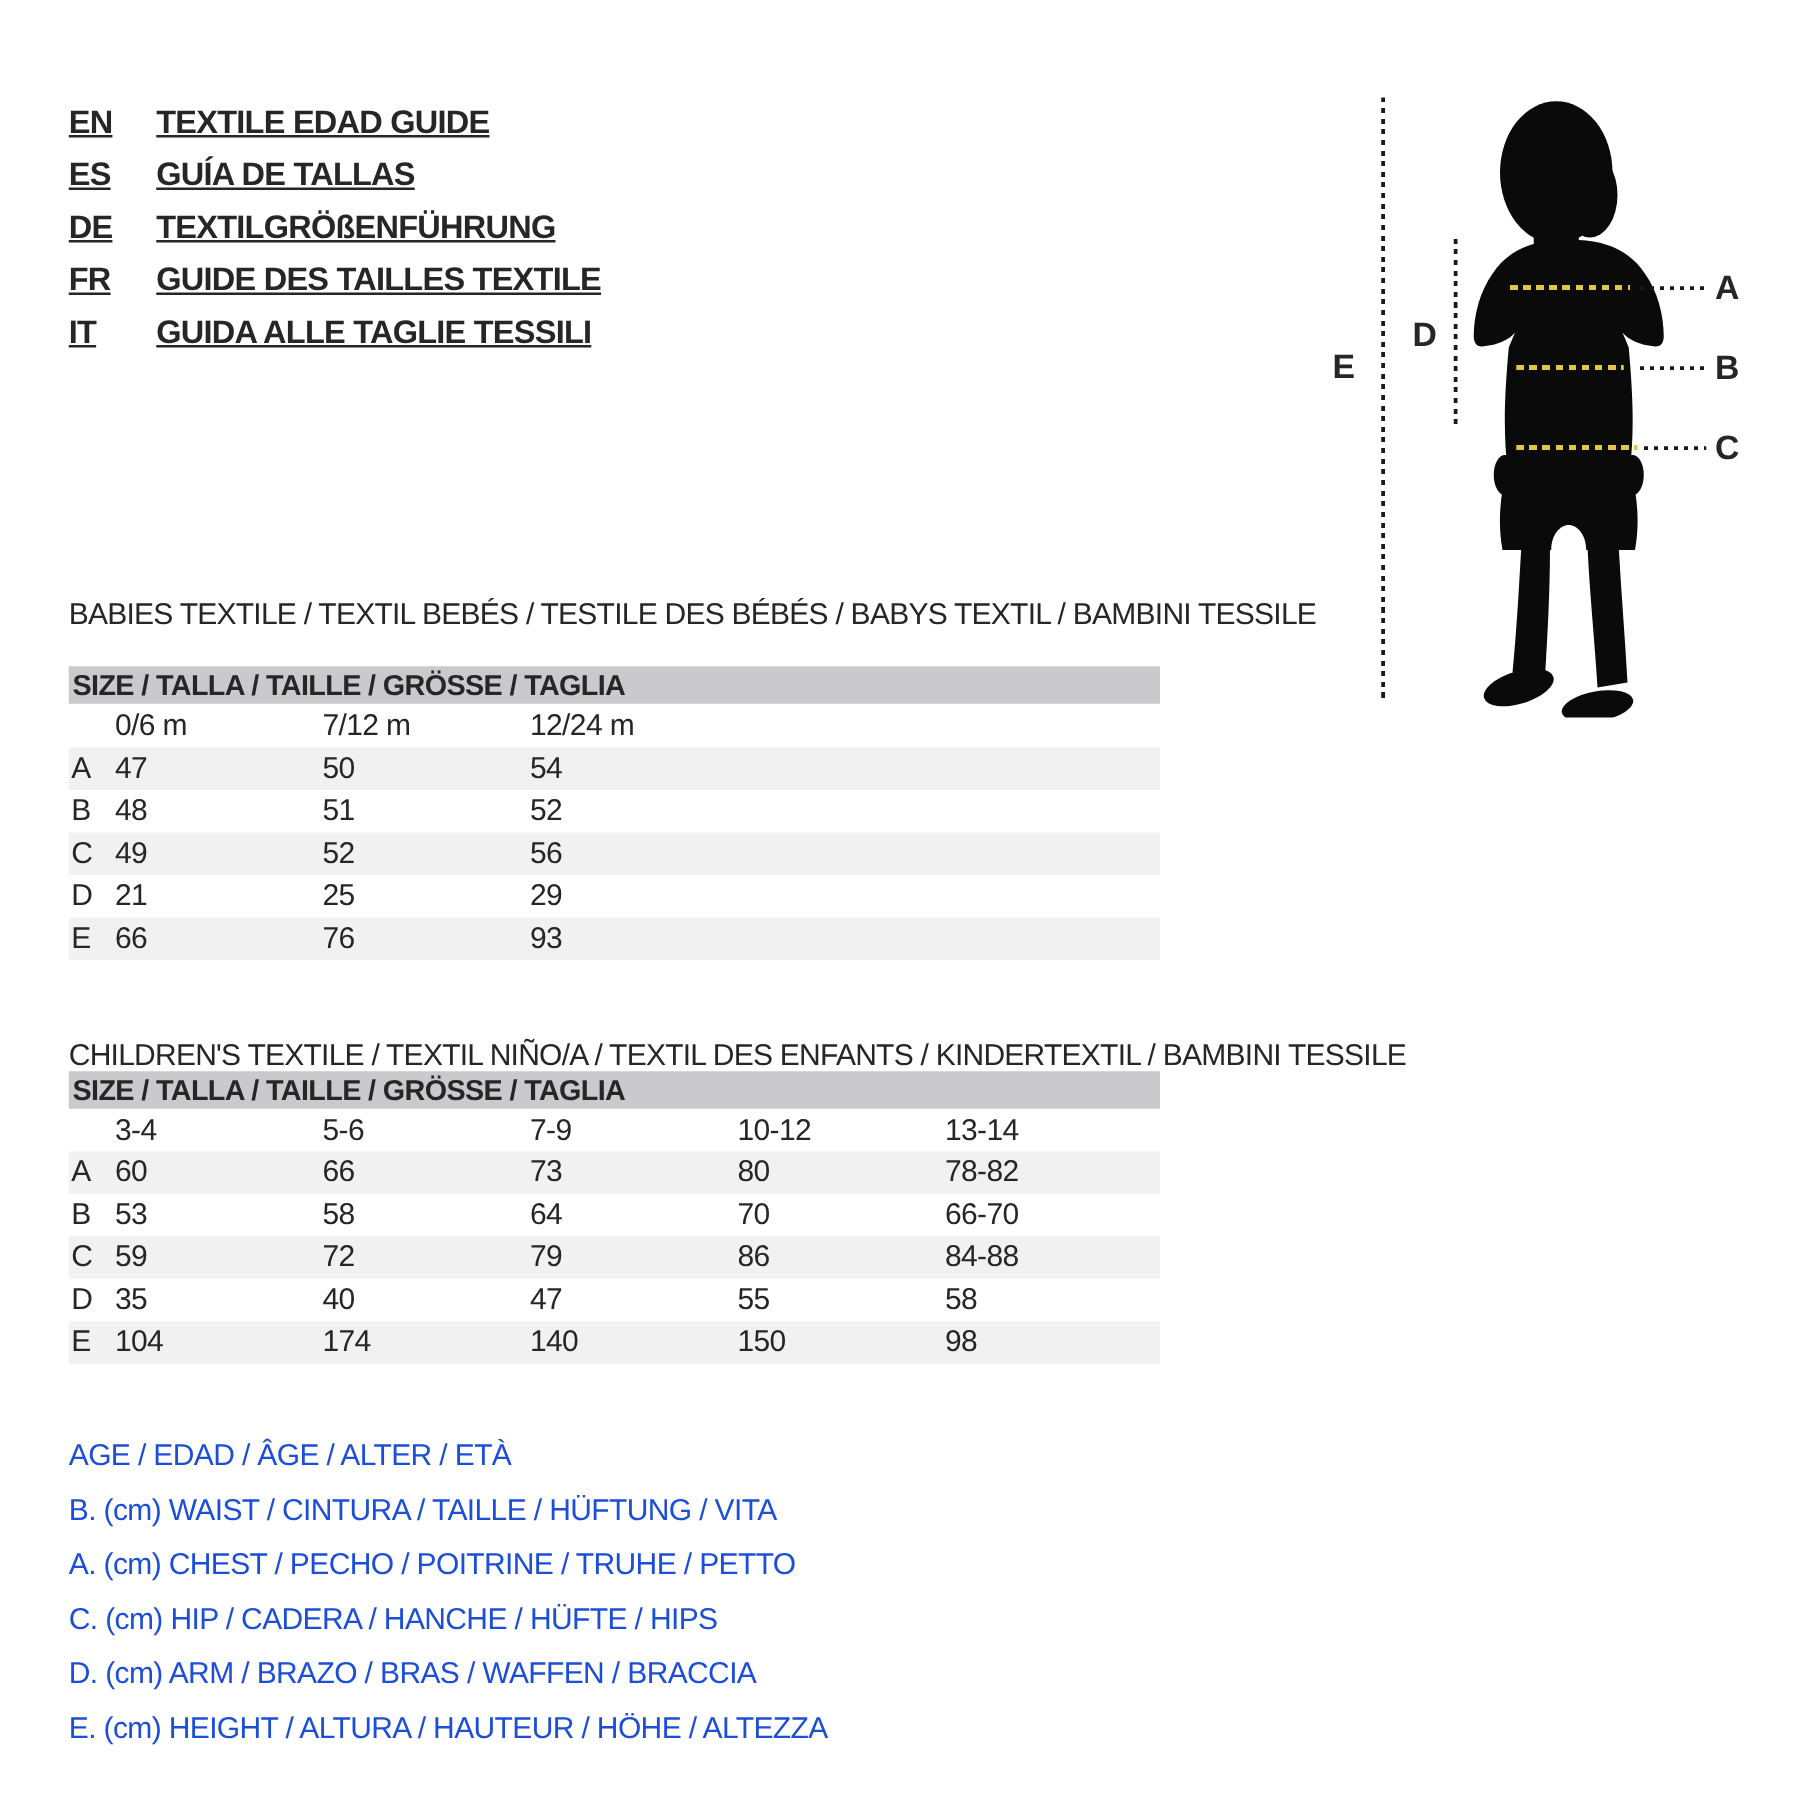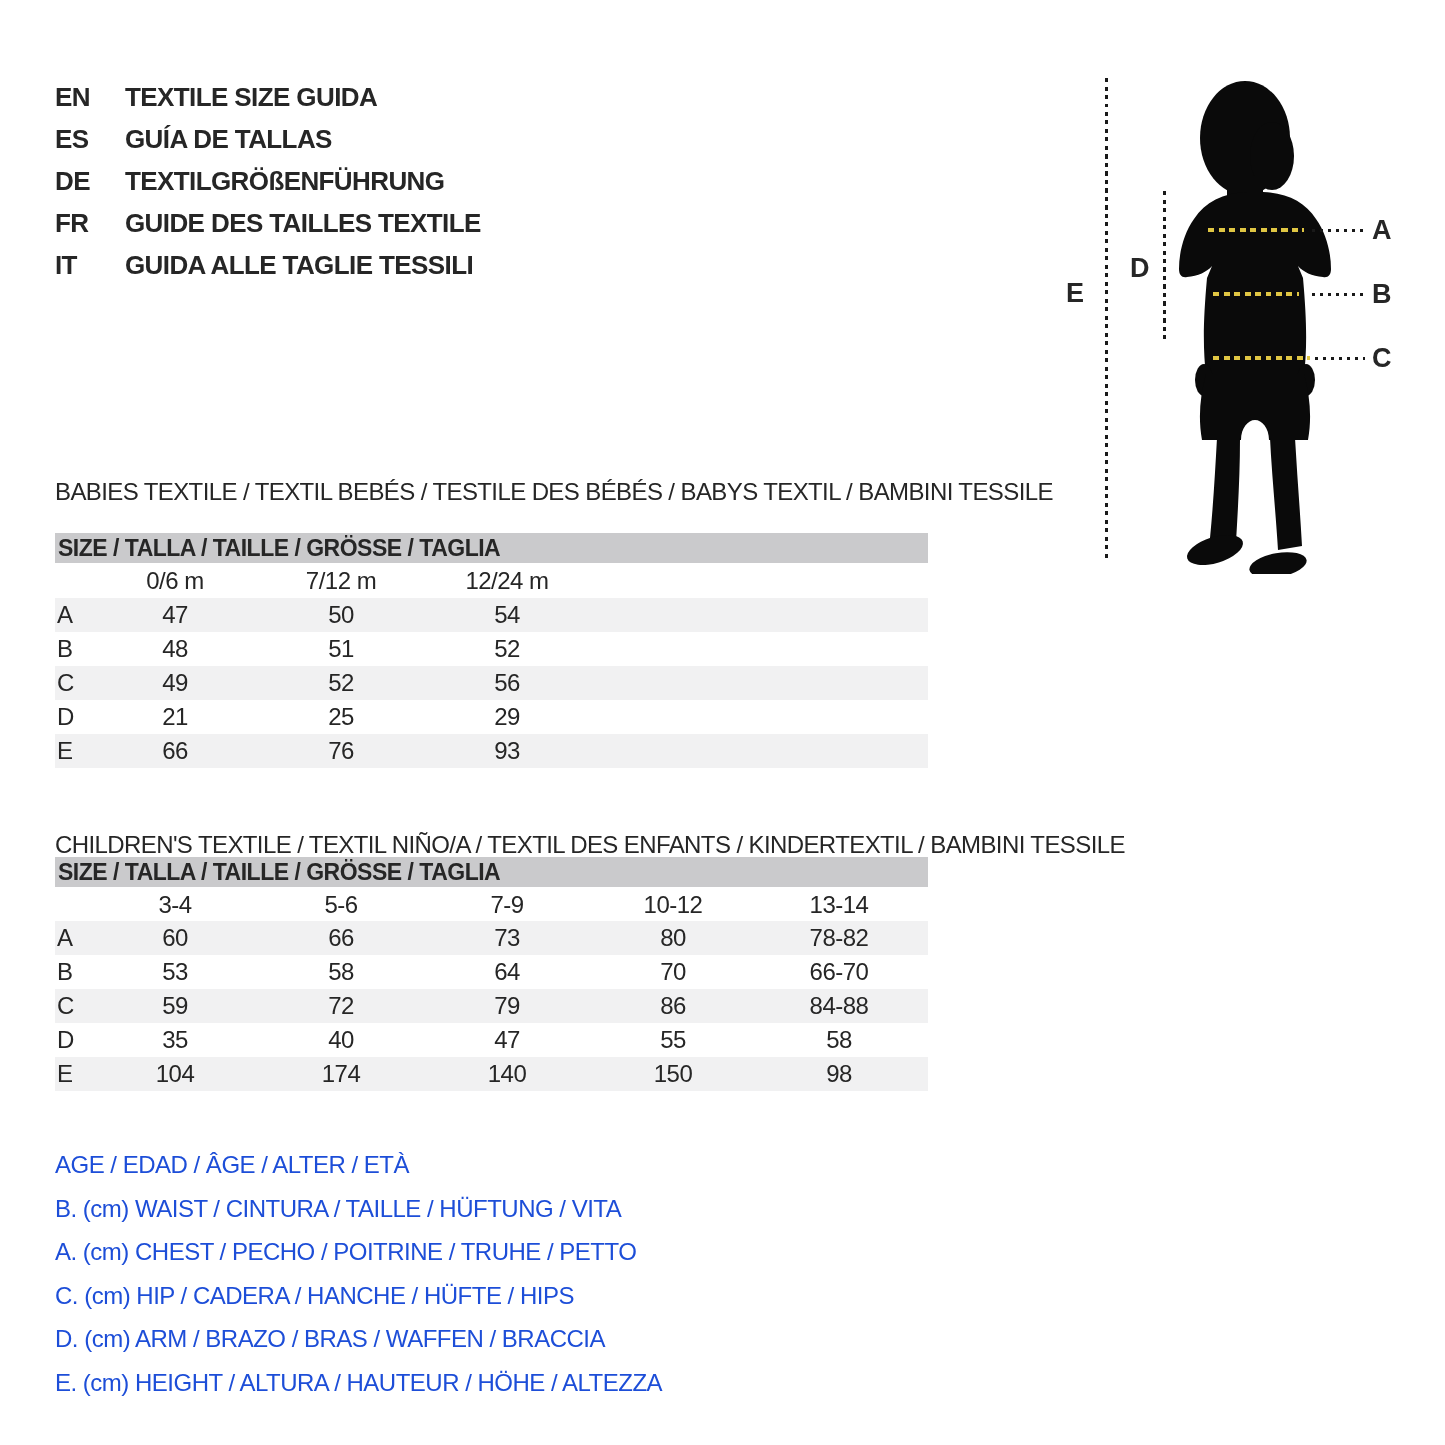--- a/index.html
+++ b/index.html
@@ -4,51 +4,51 @@
 <style>
   html,body{margin:0;padding:0;}
   body{
     width:1445px;height:1445px;background:#ffffff;
     font-family:"Liberation Sans",sans-serif;color:#262626;
     position:relative;overflow:hidden;
   }
   .abs{position:absolute;}
   
   .lang-header{left:55px;top:76px;}
-  .lang-row{display:flex;height:42px;line-height:42px;}
+  .lang-row{display:flex;height:42px;line-height:42px;text-decoration:underline;}
   .lang-code{width:70px;font-size:26px;font-weight:700;letter-spacing:-0.6px;}
   .lang-title{font-size:26px;font-weight:700;letter-spacing:-0.6px;white-space:nowrap;}
   
   .vdot{width:3px;background-image:repeating-linear-gradient(to bottom,#191919 0 4px,transparent 4px 8.5px);}
   .ydash{height:4px;background-image:repeating-linear-gradient(to right,#e0c643 0 6px,transparent 6px 10.5px);}
   .hdot{height:3px;background-image:repeating-linear-gradient(to right,#191919 0 3.5px,transparent 3.5px 8px);}
   .fig-label{font-size:27px;font-weight:700;line-height:32px;letter-spacing:-0.5px;}
   
   .section-title{font-size:24px;font-weight:400;letter-spacing:-0.6px;white-space:nowrap;line-height:28px;}
   .size-bar{width:873px;height:30px;background:#cacacc;line-height:30px;
     font-size:23px;font-weight:700;letter-spacing:-0.5px;padding-left:3px;box-sizing:border-box;}
   .tbl-row{width:873px;height:34px;display:grid;align-items:center;
     font-size:24px;letter-spacing:-0.5px;}
   .tbl-row.cols3{grid-template-columns:37px 166px 166px 166px 1fr;}
   .tbl-row.cols5{grid-template-columns:37px 166px 166px 166px 166px 166px 1fr;}
   .tbl-row.head{height:35px;}
   .tbl-row .lab{text-align:left;padding-left:2px;}
-  .tbl-row .val{text-align:center;}
+  .tbl-row .val{}
   .row-gray{background:#f1f1f2;}
   
   .legend-line{height:43.5px;line-height:43.5px;font-size:24px;letter-spacing:-0.5px;
     color:#1d4ed8;white-space:nowrap;}
 </style>
 </head>
 <body>
 
 <div class="abs lang-header">
   <div class="lang-row">
     <span class="lang-code">EN</span>
-    <span class="lang-title">TEXTILE SIZE GUIDA</span>
+    <span class="lang-title">TEXTILE EDAD GUIDE</span>
   </div>
   <div class="lang-row">
     <span class="lang-code">ES</span>
     <span class="lang-title">GUÍA DE TALLAS</span>
   </div>
   <div class="lang-row">
     <span class="lang-code">DE</span>
     <span class="lang-title">TEXTILGRÖßENFÜHRUNG</span>
   </div>
   <div class="lang-row">

